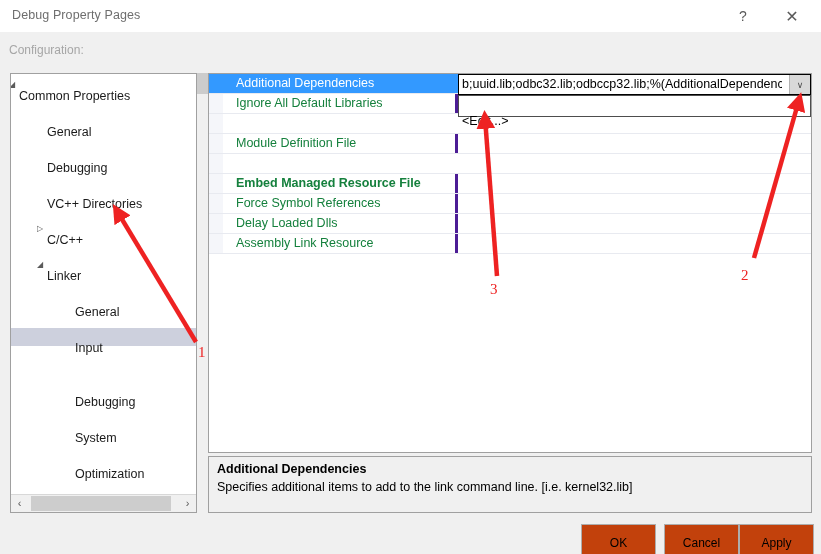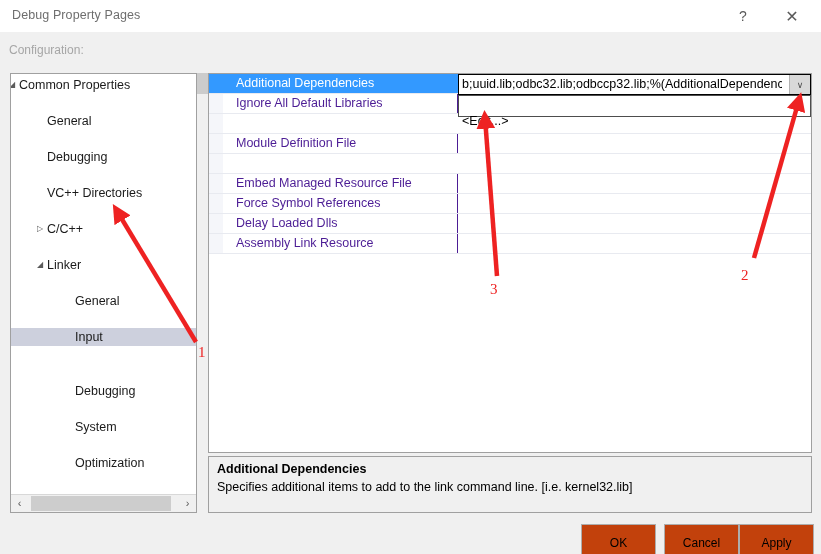--- a/index.html
+++ b/index.html
@@ -121,21 +121,21 @@
   }
   .tree-item .tw {
     position: absolute;
     top: 0;
     width: 14px;
     text-align: center;
     font-size: 8px;
     color: #5b5b5b;
     line-height: 18px;
   }
-  .tree-item .lbl { position: absolute; top: 0; text-align: right; }
+  .tree-item .lbl { position: absolute; top: 11px; text-align: right; }
   .tree-item.selected { background: #cdd0dd; }
 
   #tree-scroll-h {
     position: absolute;
     left: 0; bottom: 0;
     width: 185px; height: 18px;
     background: #f0f0f0;
     border-top: 1px solid #d8d8d8;
     box-sizing: border-box;
   }
@@ -182,23 +182,23 @@
     width: 14px; height: 19px;
     background: #f5f6fa;
   }
   .grid-row .name {
     position: absolute;
     left: 14px; top: 0;
     width: 235px; height: 19px;
     line-height: 19px;
     padding-left: 13px;
     font-size: 12.5px;
-    color: #4c1d95;
-    box-sizing: border-box;
-    border-right: 1px solid #4c1d95;
+    color: #15803d;
+    box-sizing: border-box;
+    border-right: 3px solid #4c1d95;
     white-space: nowrap;
     cursor: default;
   }
   .grid-row.selected .name {
     background: #3399ff;
     color: #ffffff;
     border-right: none;
   }
   .grid-row.selected .gutter { background: #3399ff; }
   .grid-row .valuecell {
@@ -422,21 +422,21 @@
       </div>
       <div class="grid-row" style="top: 60px;">
         <div class="gutter"></div>
         <div class="name">Module Definition File</div>
         <div class="valuecell"></div>
       </div>
       <div class="grid-row" style="top: 80px;">
         <div class="gutter"></div>
         <div class="valuecell"></div>
       </div>
-      <div class="grid-row" style="top: 100px;">
+      <div class="grid-row" style="top: 100px; font-weight: bold;">
         <div class="gutter"></div>
         <div class="name">Embed Managed Resource File</div>
         <div class="valuecell"></div>
       </div>
       <div class="grid-row" style="top: 120px;">
         <div class="gutter"></div>
         <div class="name">Force Symbol References</div>
         <div class="valuecell"></div>
       </div>
       <div class="grid-row" style="top: 140px;">

